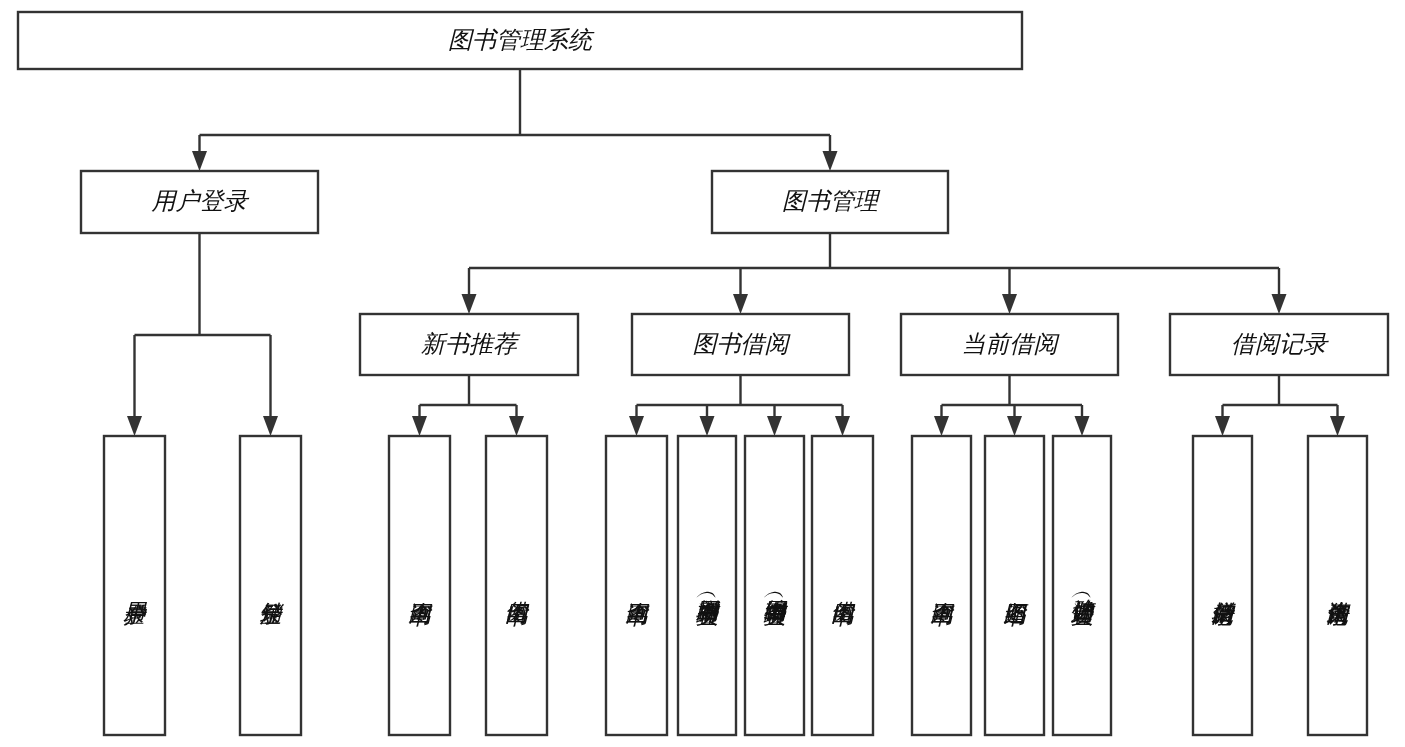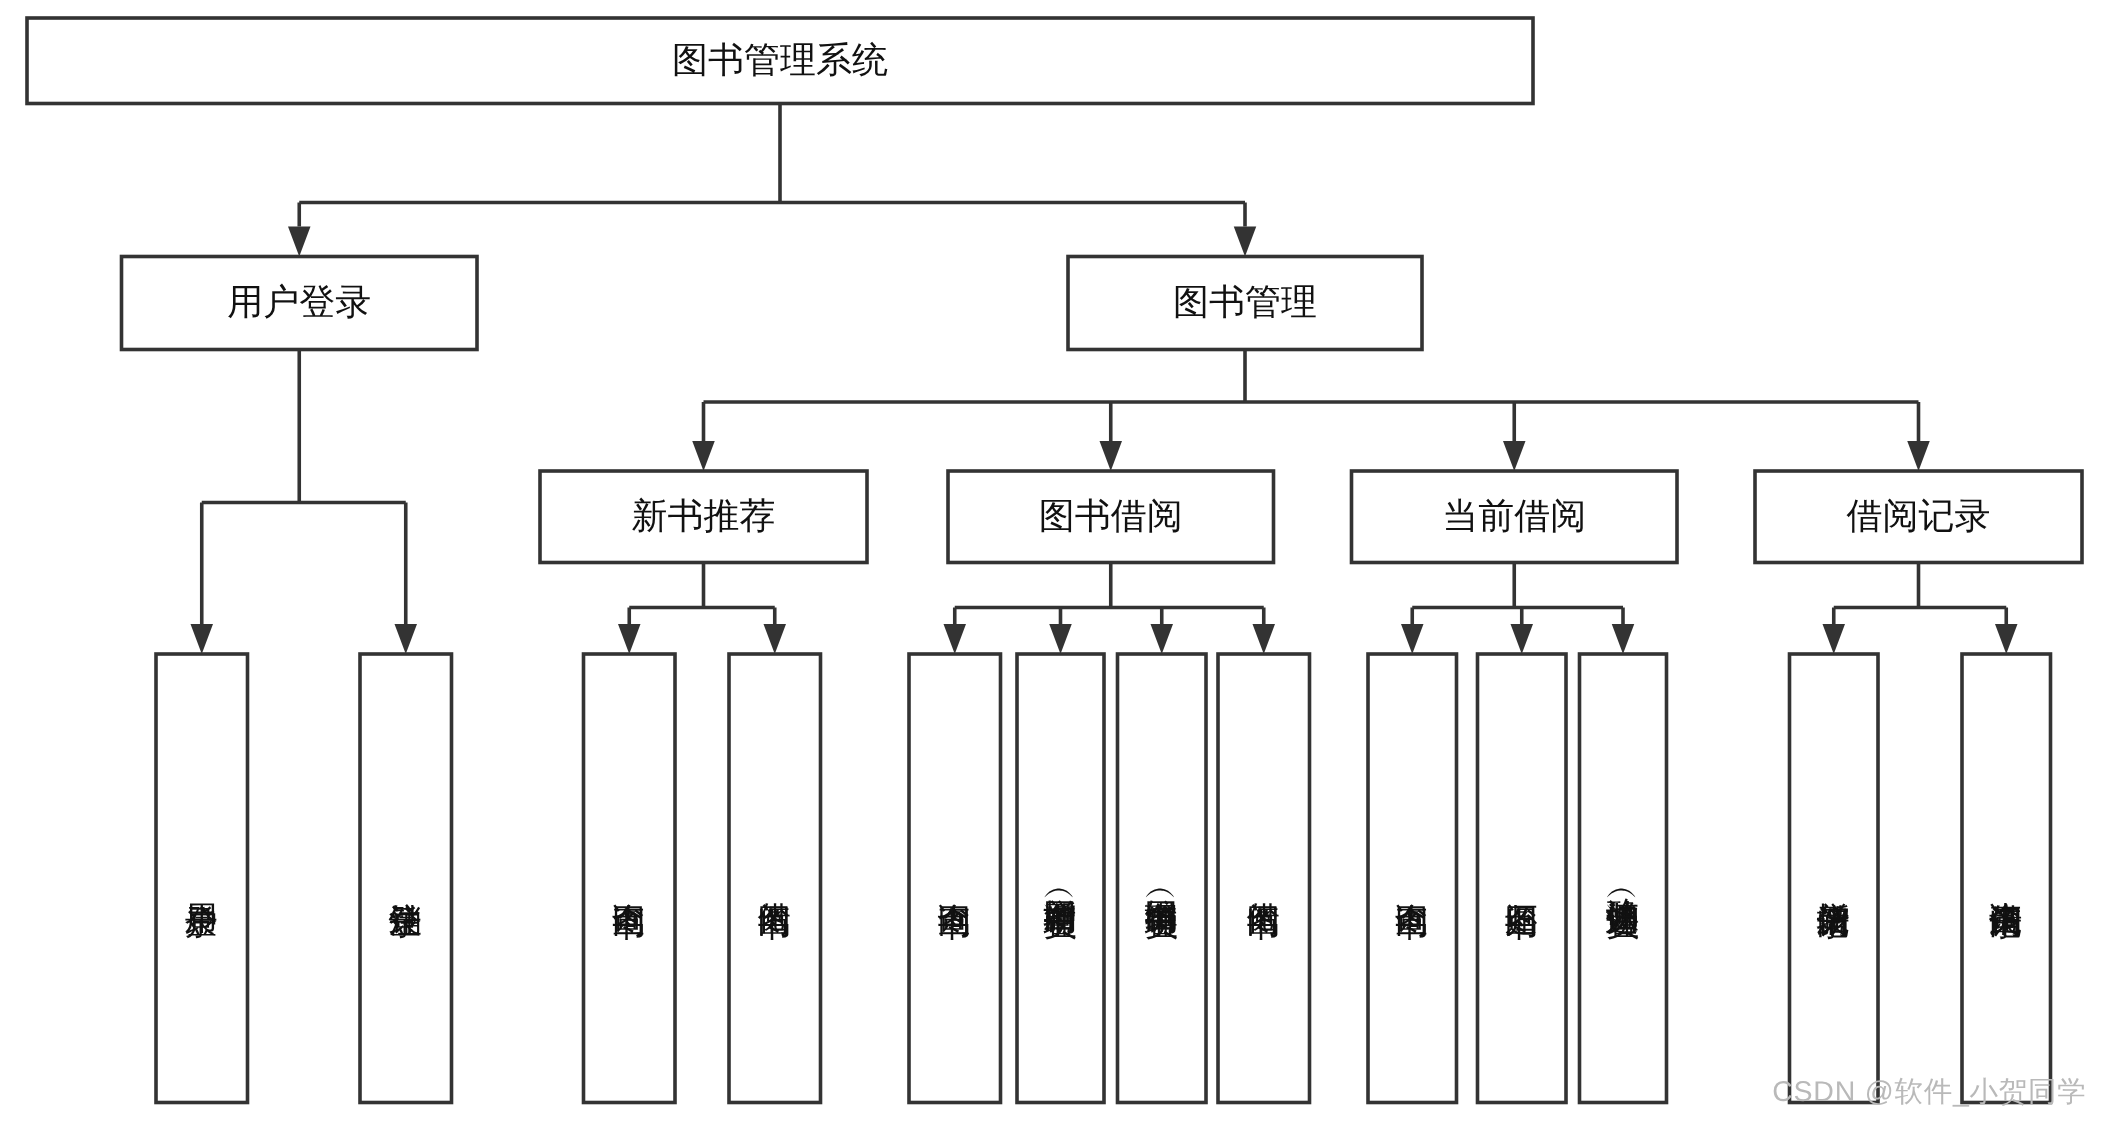--- a/index.html
+++ b/index.html
@@ -11,20 +11,21 @@
     width: 1405px;
     height: 747px;
     font-family: "Liberation Sans", "DejaVu Sans", sans-serif;
     overflow: hidden;
     position: relative;
   }
   #diagram-root {
     position: relative;
     width: 1405px;
     height: 747px;
+    font-style: italic;
   }
   svg.diagram-canvas {
     position: absolute;
     left: 0;
     top: 0;
     width: 1405px;
     height: 747px;
     display: block;
   }
   .node-box {
@@ -177,15 +178,14 @@
       <div class="node-label-v" style="left: 678px; top: 436px; width: 58px; height: 299px;">新增图书（管理员）</div>
       <div class="node-label-v" style="left: 745px; top: 436px; width: 59px; height: 299px;">编辑图书（管理员）</div>
       <div class="node-label-v" style="left: 812px; top: 436px; width: 61px; height: 299px;">借阅图书</div>
       <div class="node-label-v" style="left: 912px; top: 436px; width: 59px; height: 299px;">查询图书</div>
       <div class="node-label-v" style="left: 985px; top: 436px; width: 59px; height: 299px;">归还图书</div>
       <div class="node-label-v" style="left: 1053px; top: 436px; width: 58px; height: 299px;">确认归还（管理员）</div>
       <div class="node-label-v" style="left: 1193px; top: 436px; width: 59px; height: 299px;">新增借阅记录</div>
       <div class="node-label-v" style="left: 1308px; top: 436px; width: 59px; height: 299px;">查询借阅记录</div>
     </div>
 
-  <div class="watermark">CSDN @软件_小贺同学</div>
 
 </div>
 
 </body></html>

